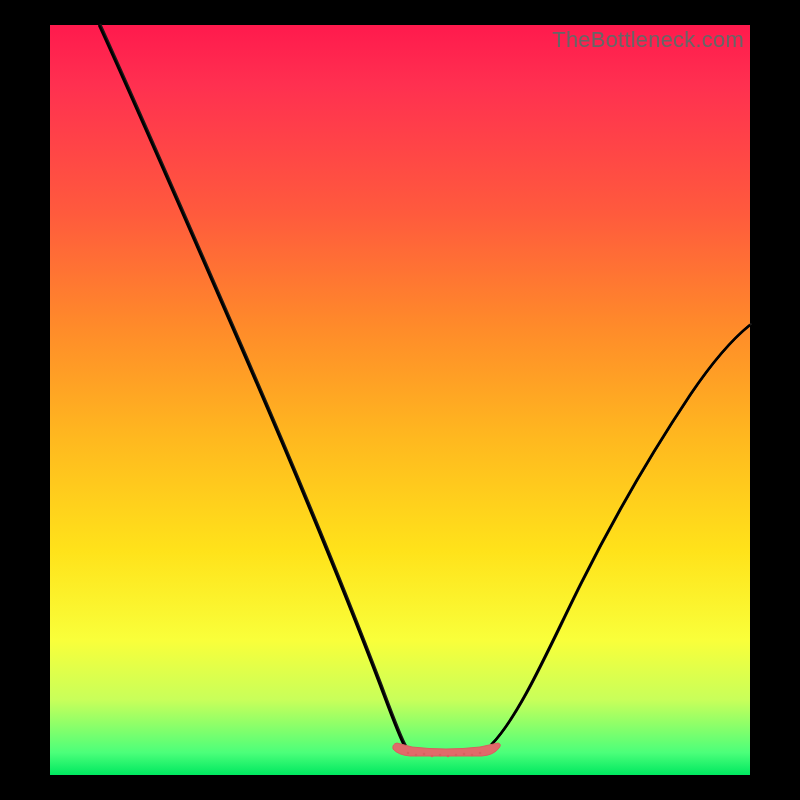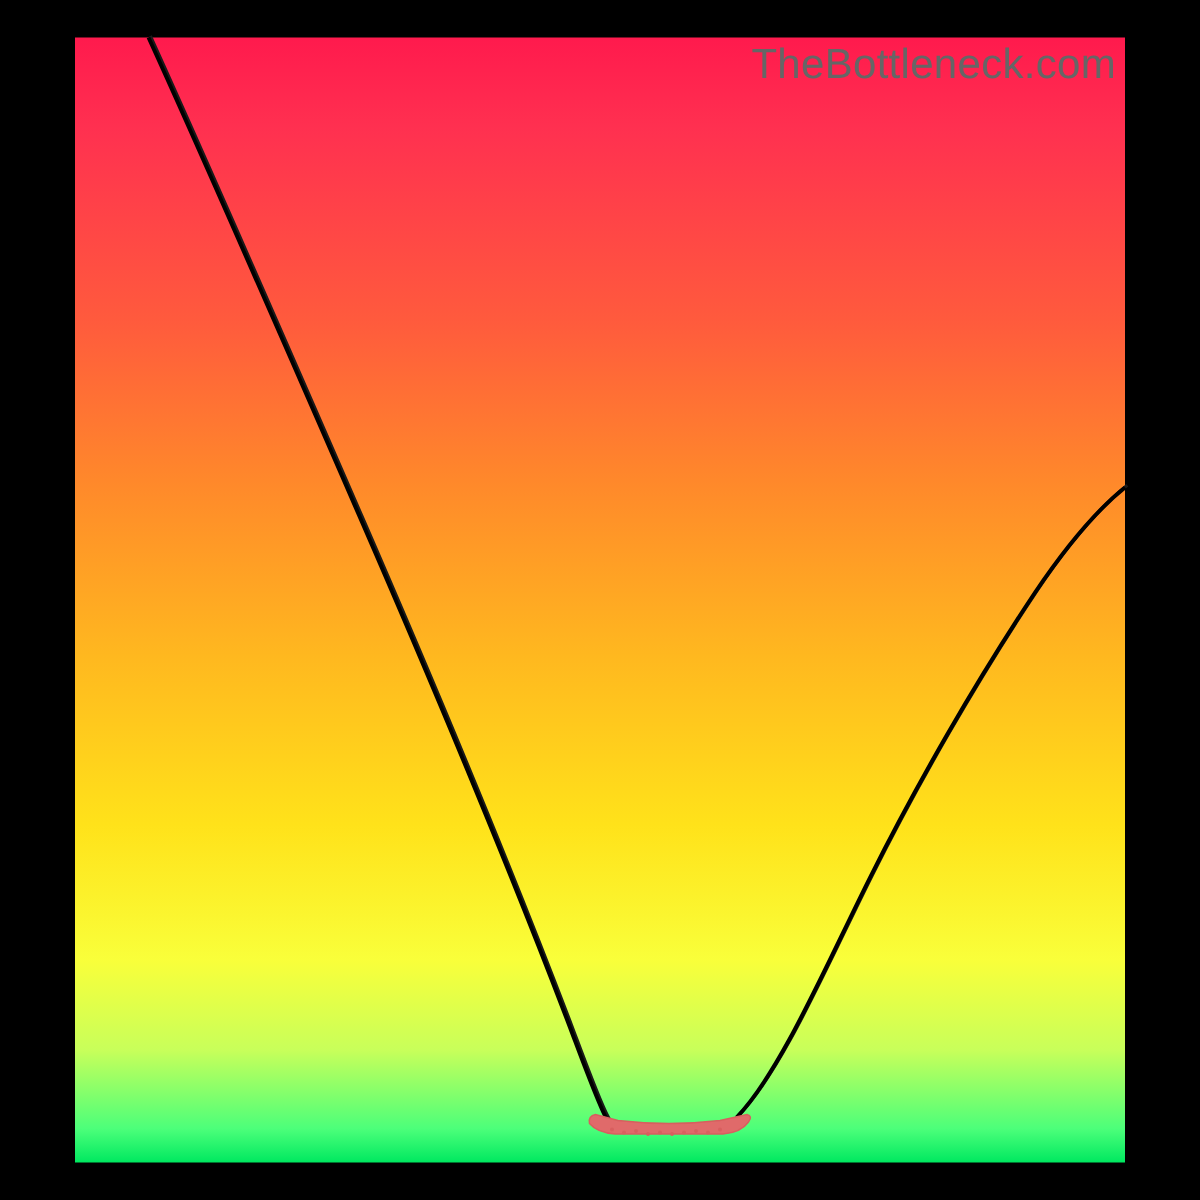--- a/index.html
+++ b/index.html
@@ -36,21 +36,21 @@
       #c8ff5a 90%,
       #4cff7a 97%,
       #00e860 100%
     );
   }
   .watermark {
     position: absolute;
     top: 2px;
     right: 6px;
     color: #666;
-    font-size: 28px;
+    font-size: 22px;
     font-weight: 500;
     letter-spacing: 0.2px;
     user-select: none;
   }
   svg.curves {
     position: absolute;
     inset: 0;
     width: 700px;
     height: 750px;
     overflow: visible;

